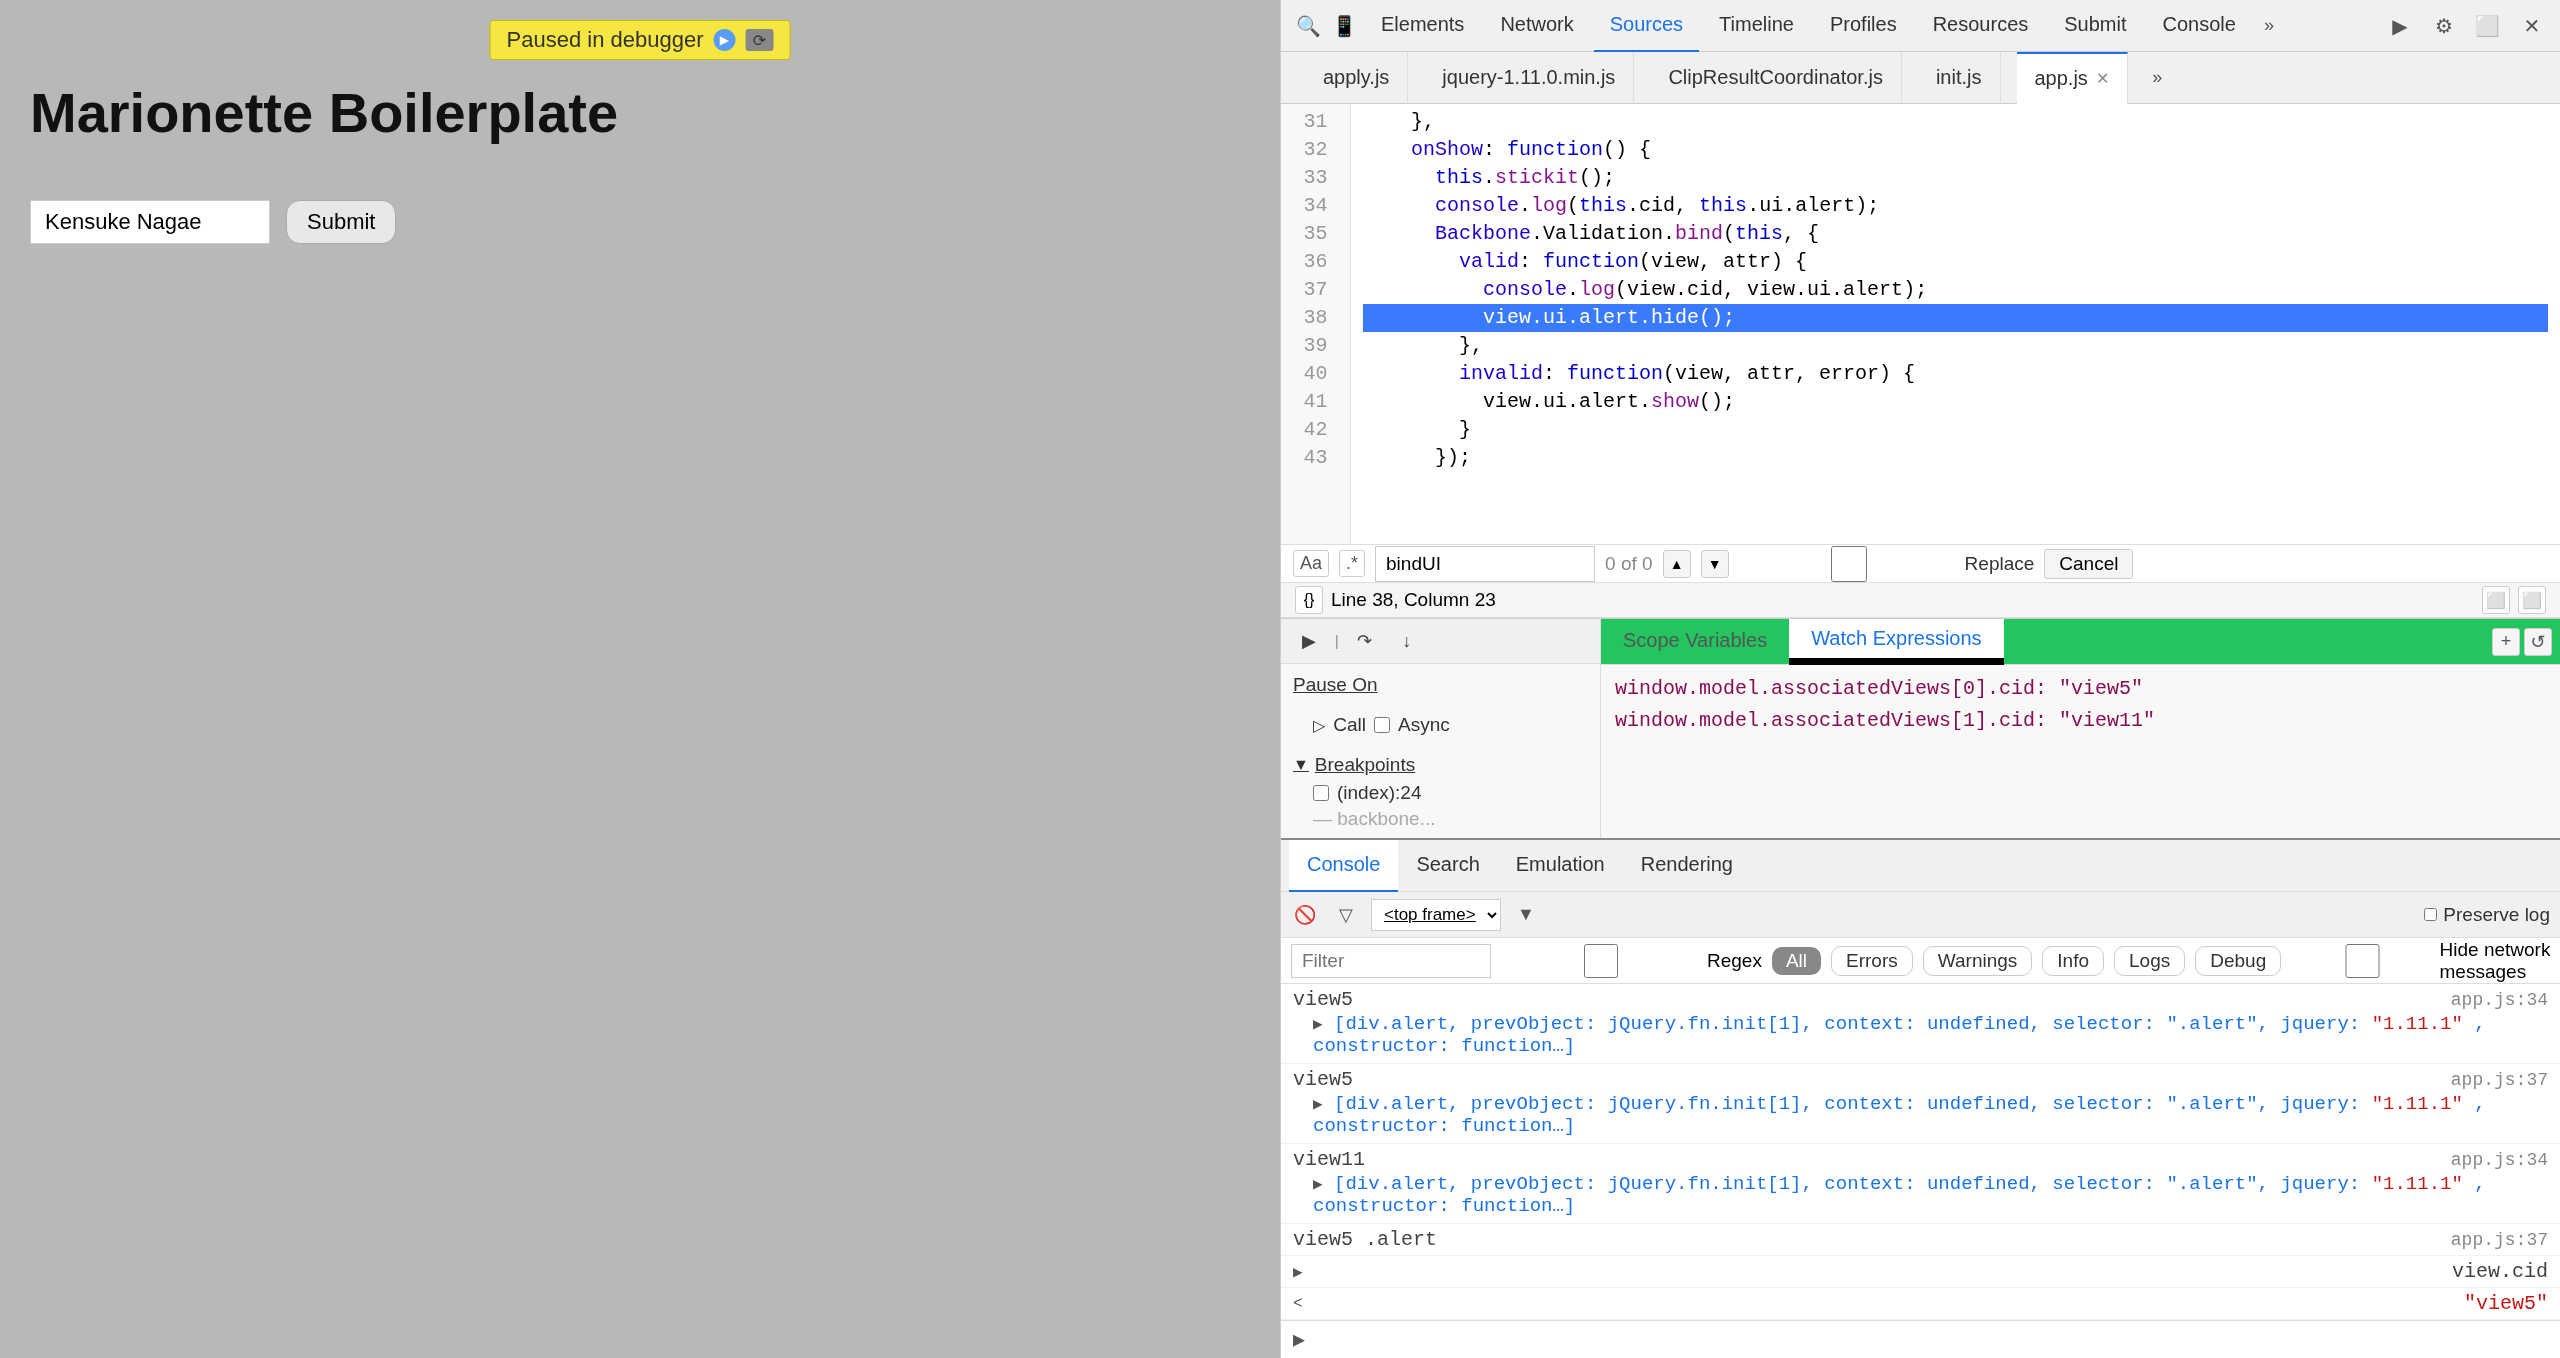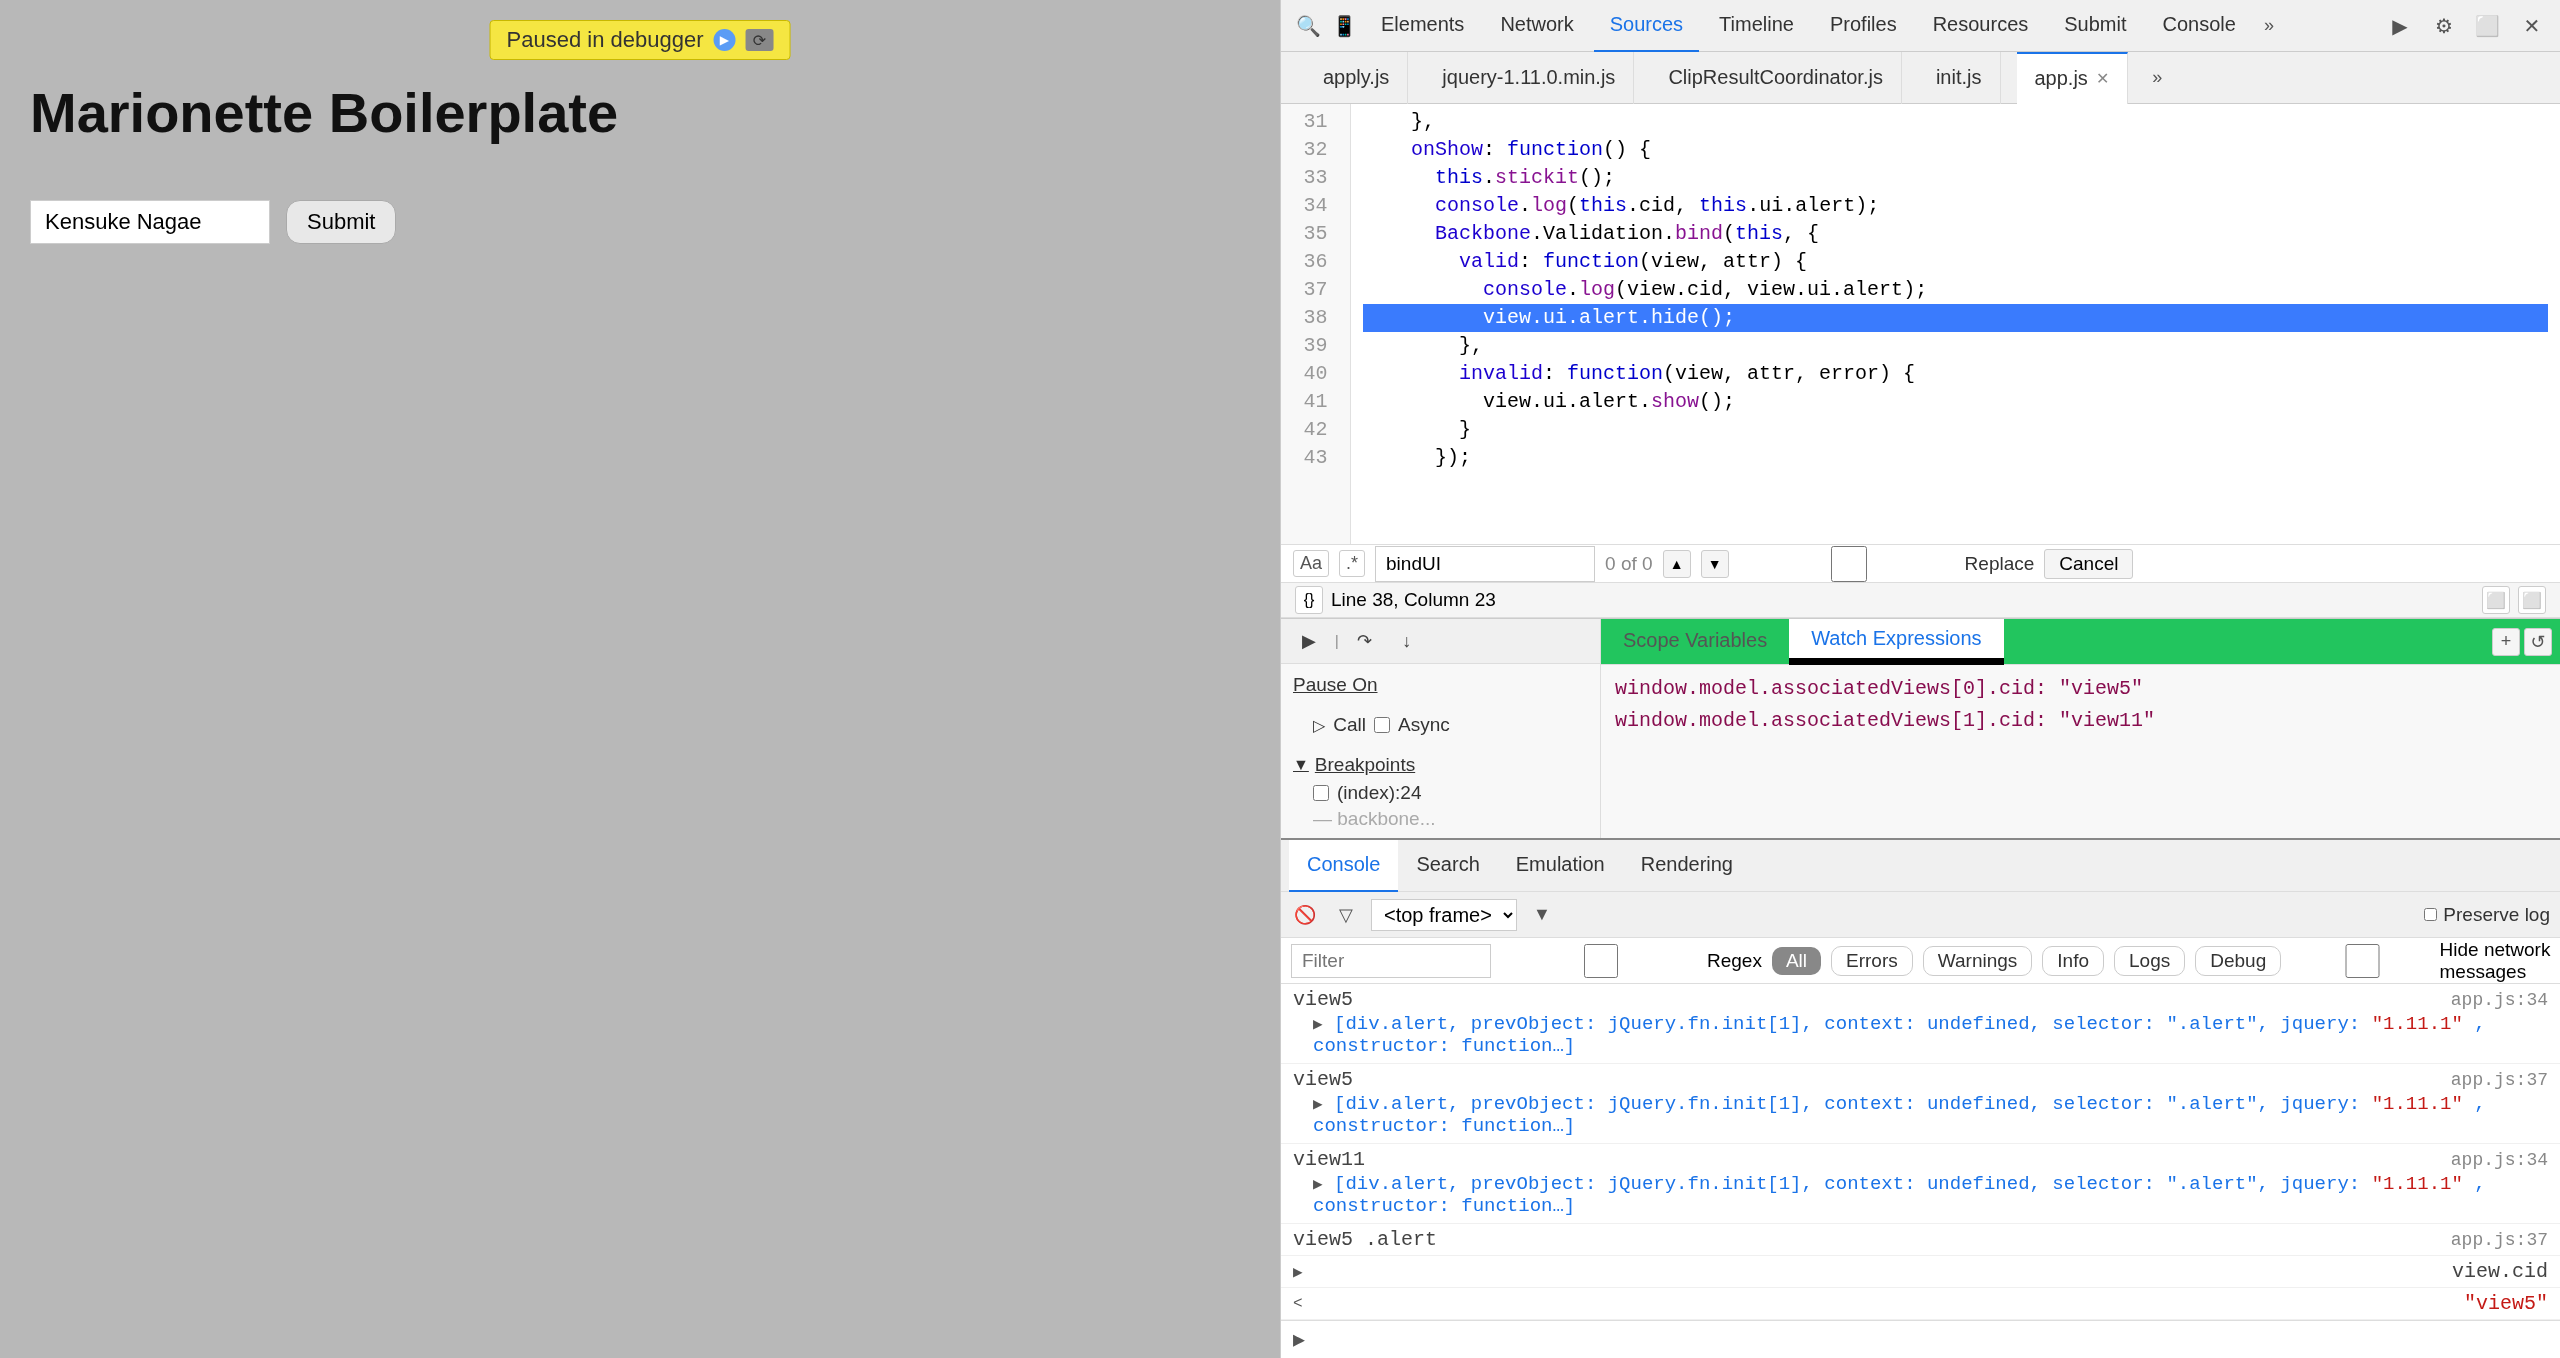--- a/index.html
+++ b/index.html
@@ -472,22 +472,23 @@
       display: flex; align-items: center; justify-content: center;
       cursor: pointer;
       font-size: 18px;
       color: #555;
     }
 
     #console-toolbar select {
       border: 1px solid #ccc;
       background: white;
       padding: 3px 8px;
-      font-size: 20px;
+      font-size: 17px;
       height: 32px;
+      text-decoration: underline;
     }
 
     .preserve-label {
       display: flex; align-items: center; gap: 6px;
       font-size: 19px; color: #333;
       cursor: pointer;
       margin-left: auto;
     }
 
     #console-filter-bar {

